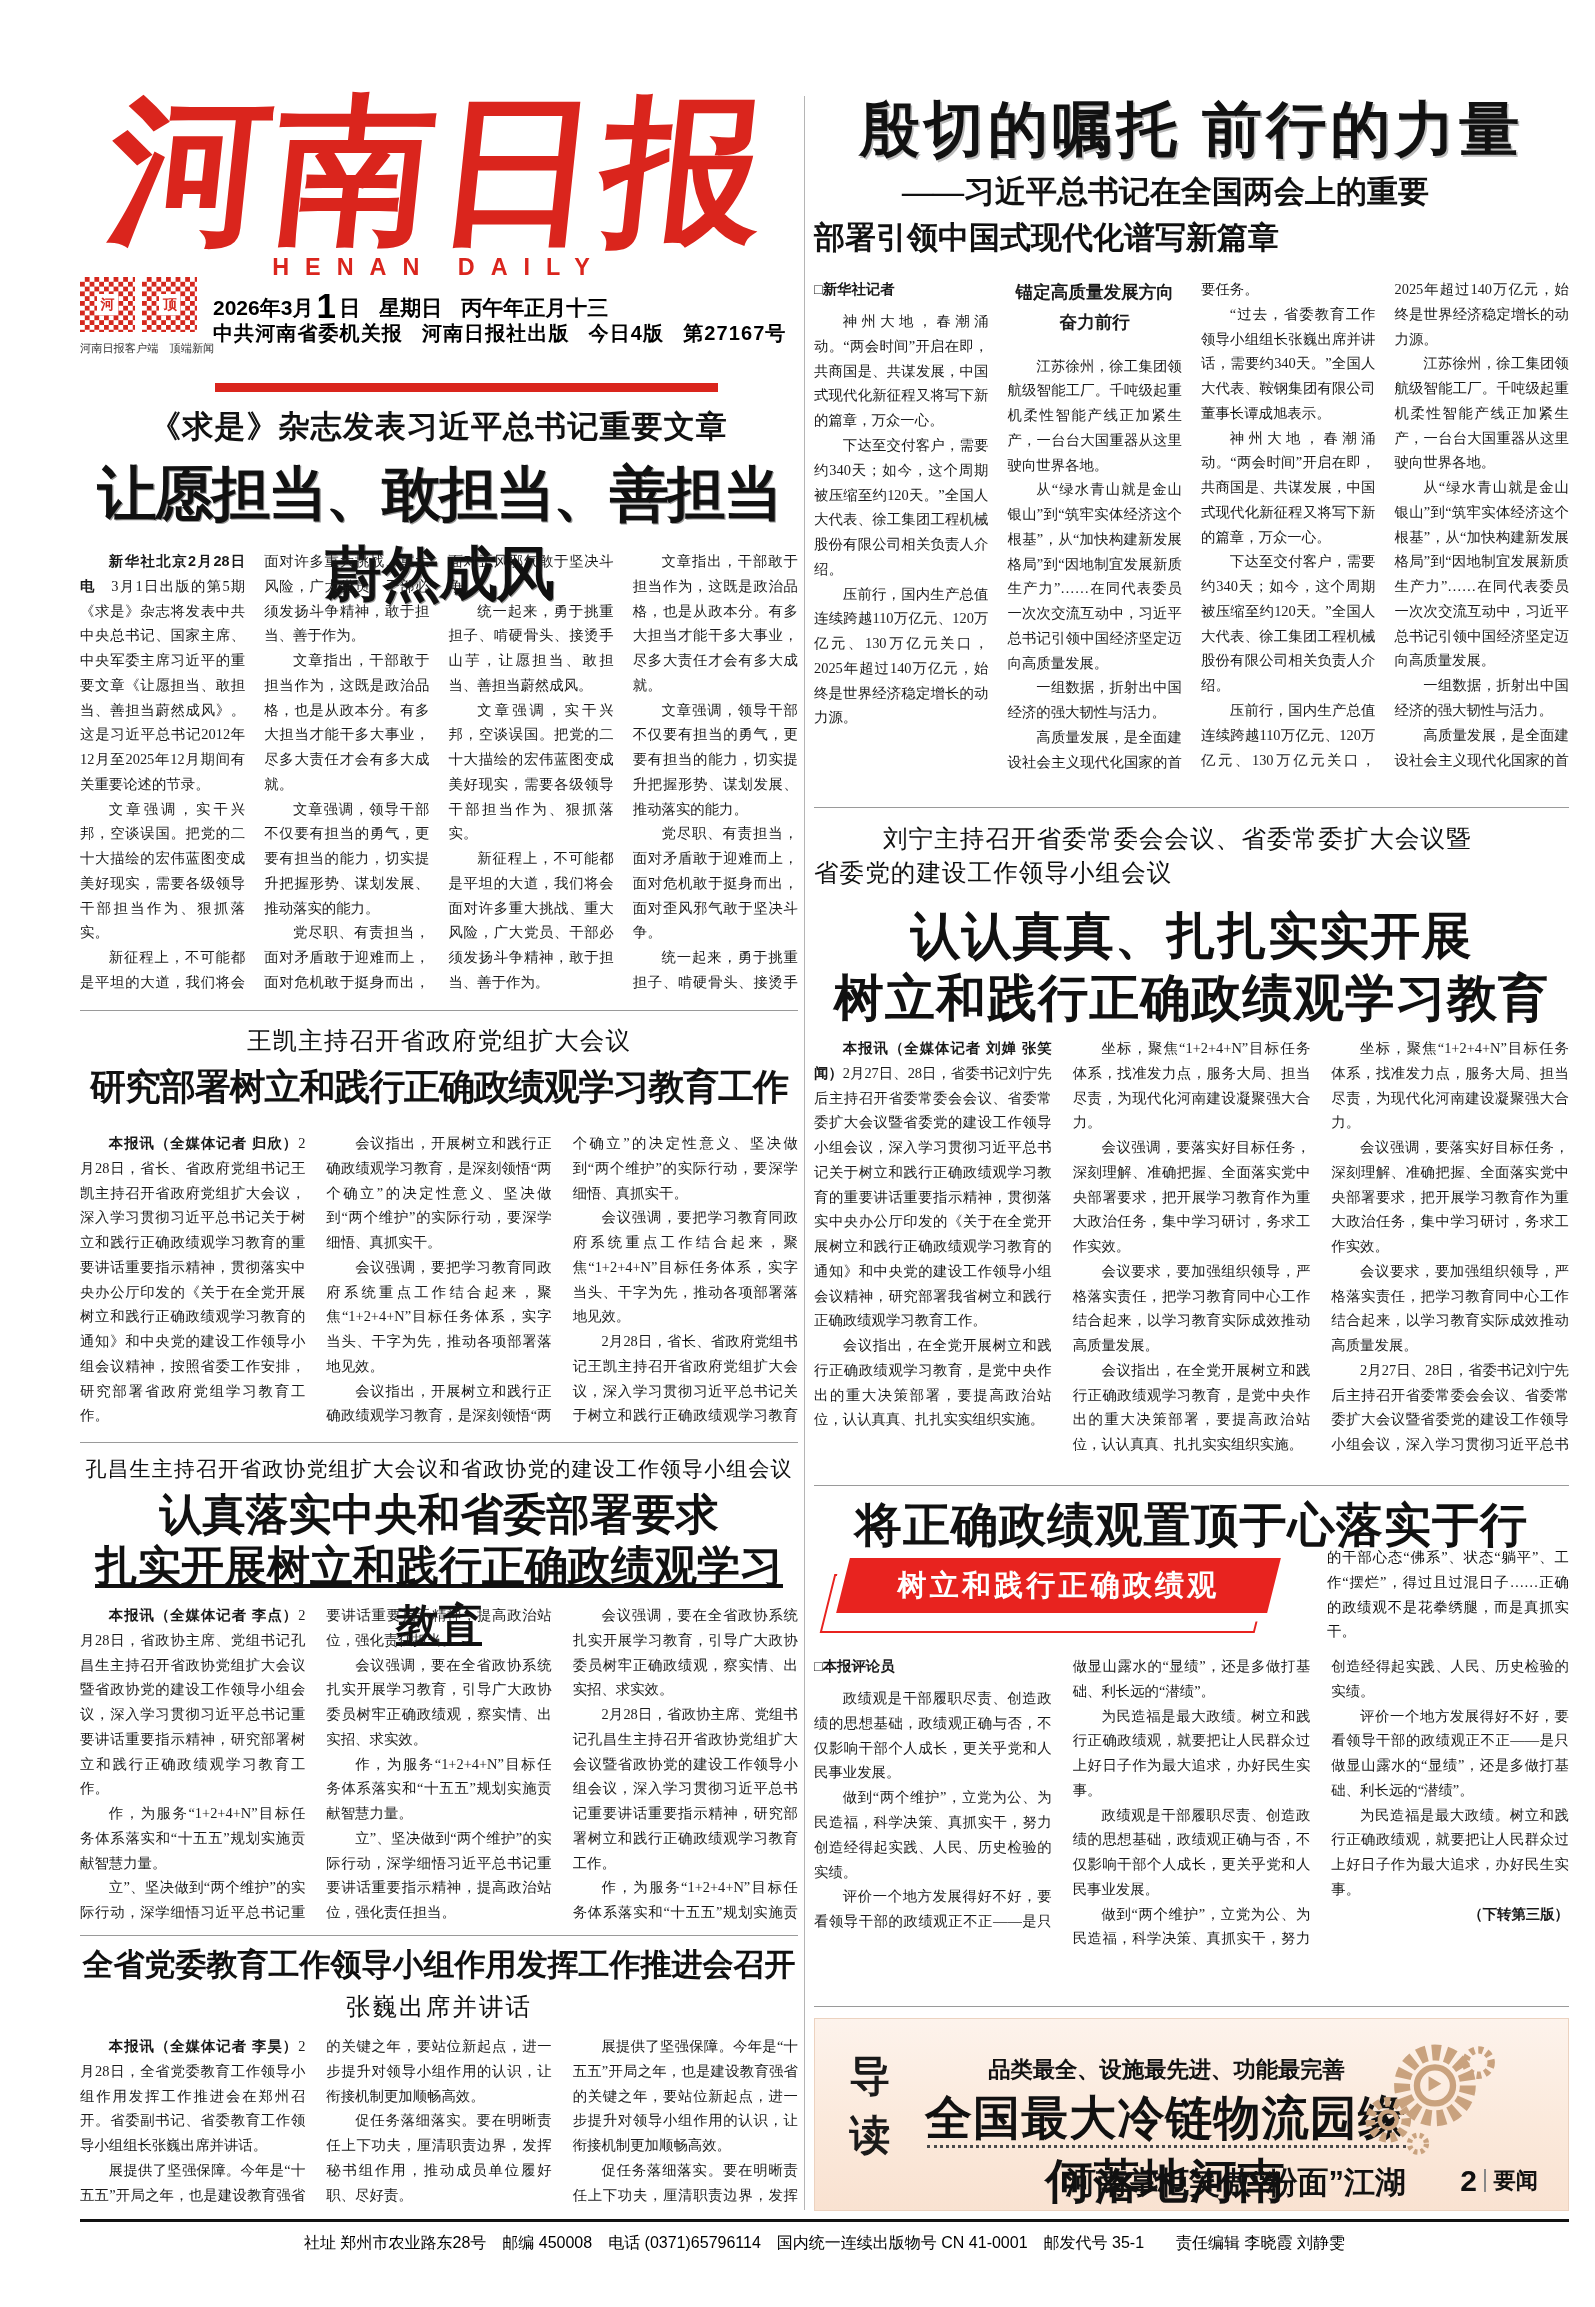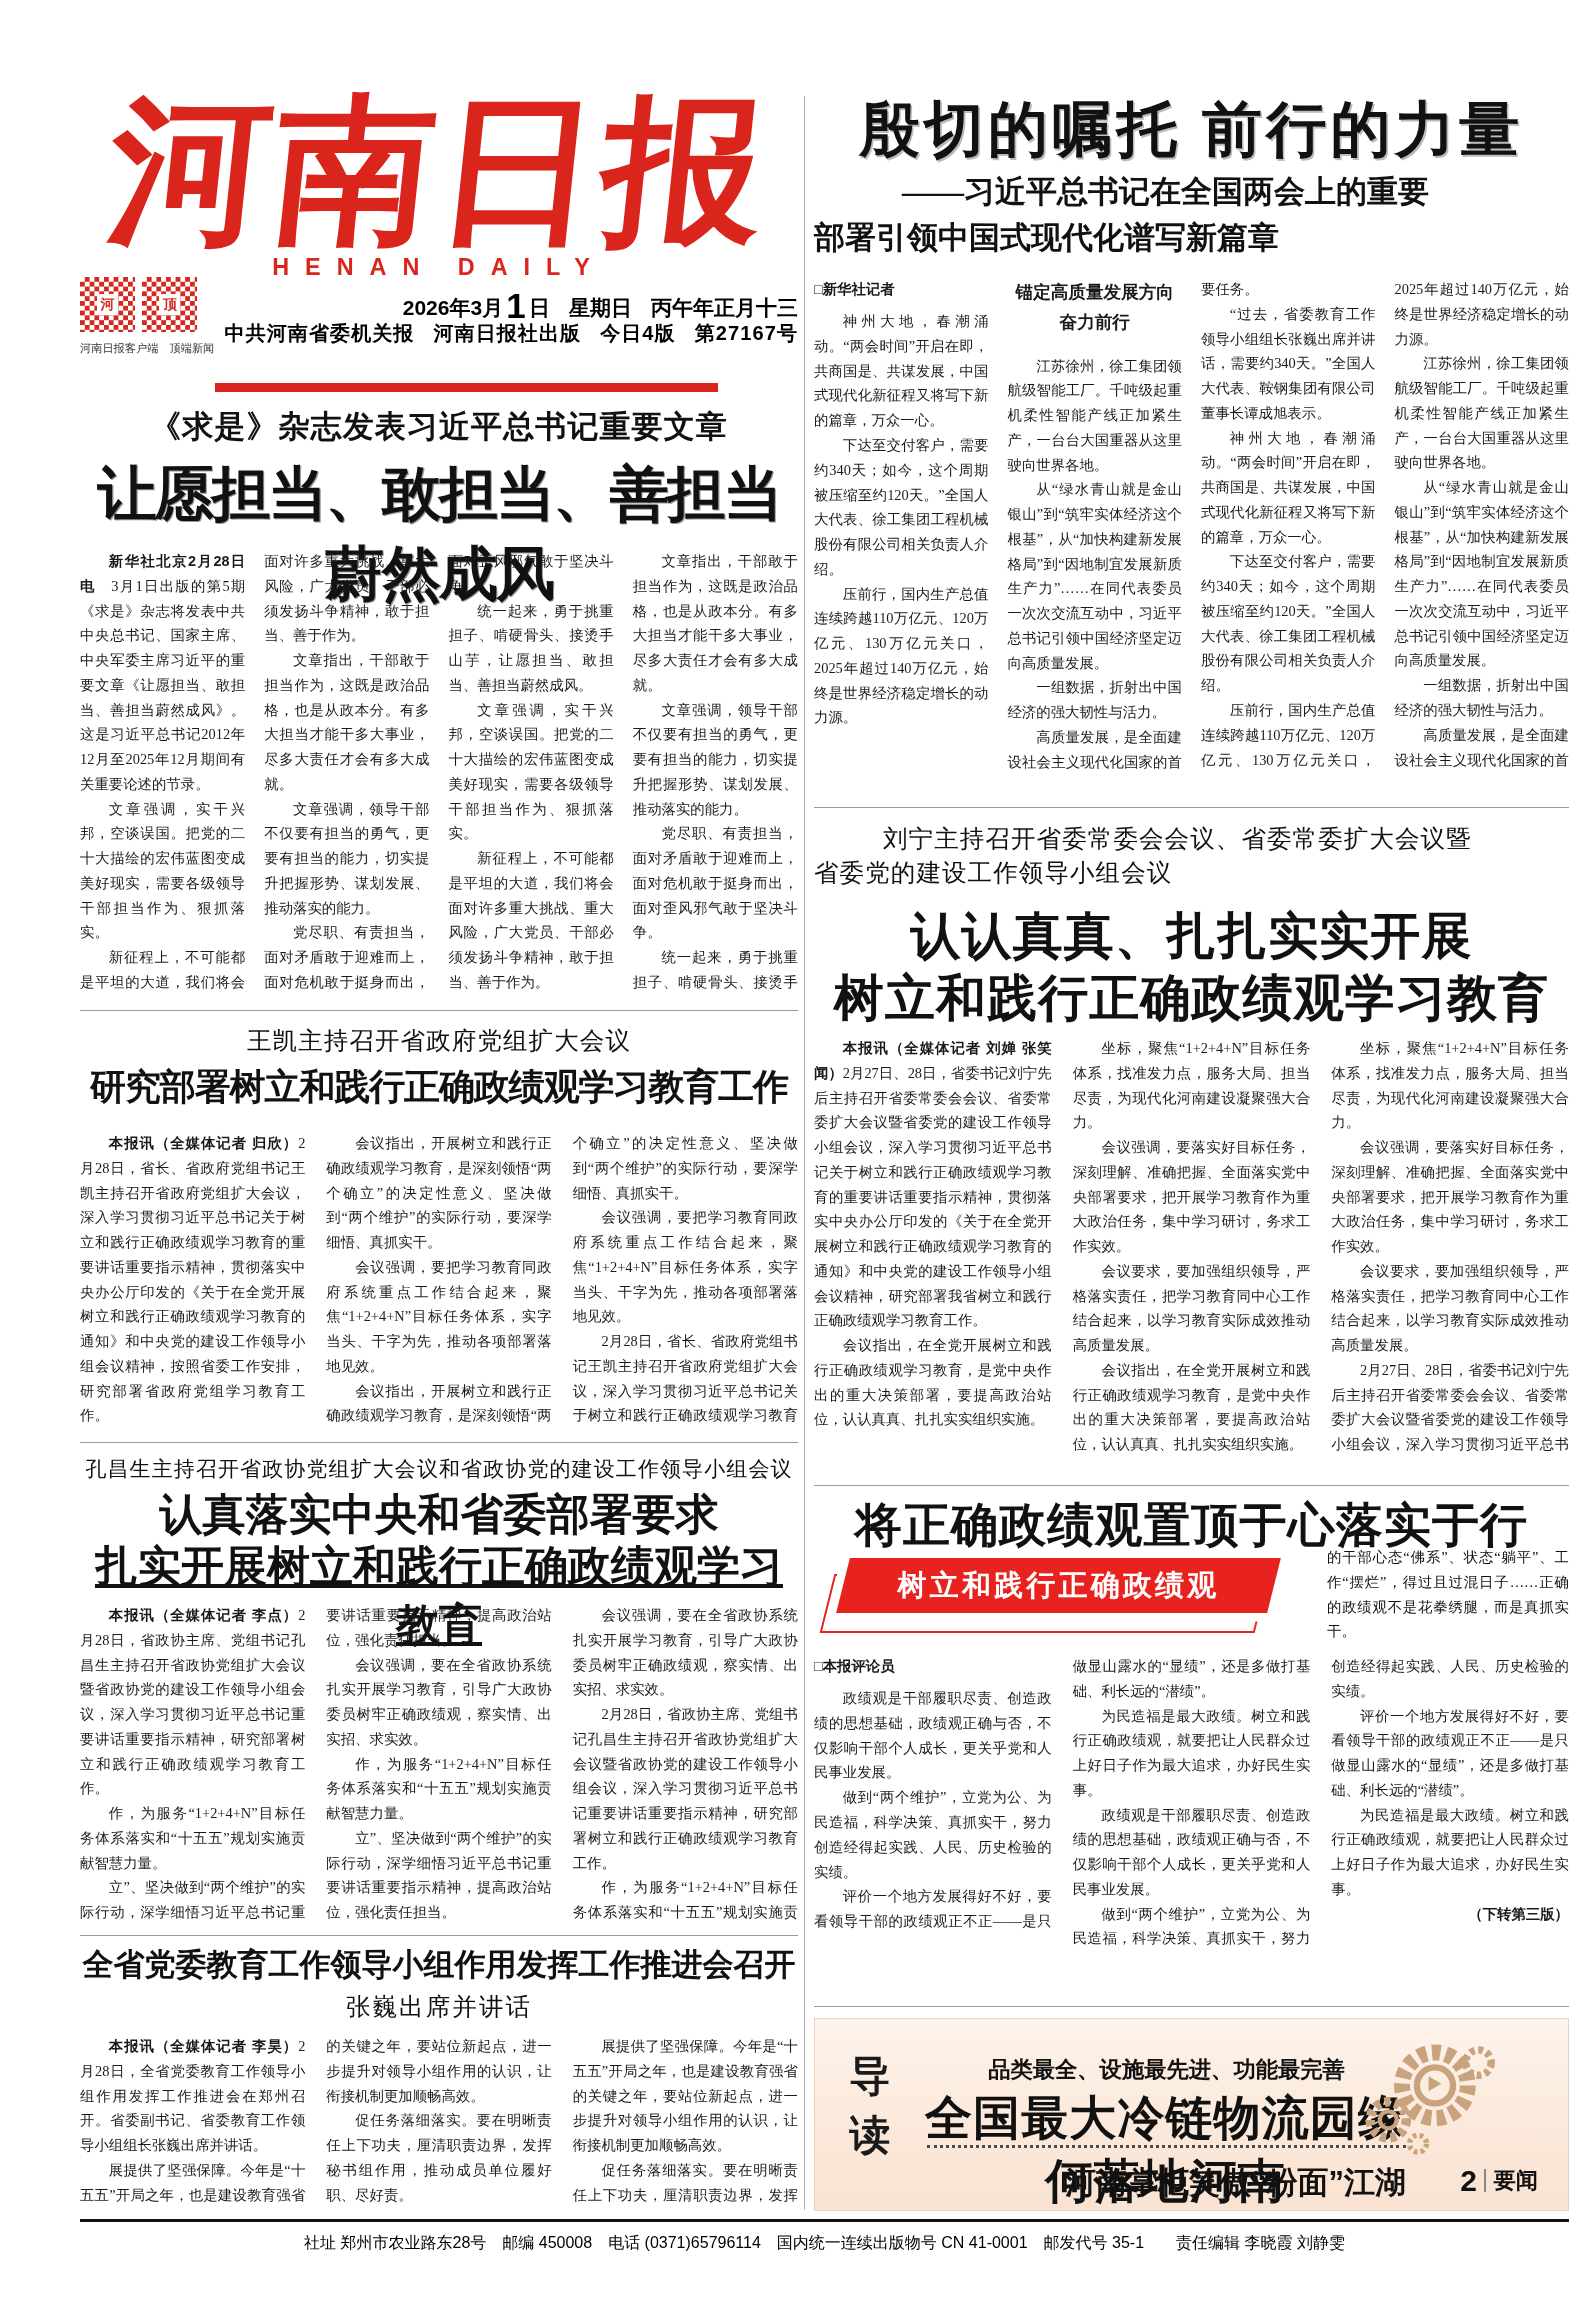--- a/index.html
+++ b/index.html
@@ -7,21 +7,21 @@
         font-family:"Liberation Serif", serif;color:#111;}
   .abs{position:absolute;}
   .hl{font-family:"Liberation Sans", sans-serif;font-weight:bold;}
   .center{text-align:center;}
   
   #masthead{left:80px;top:90px;width:718px;height:308px;}
   .mh-title{width:100%;text-align:center;font-size:160px;line-height:160px;font-weight:bold;
             color:#da251d;transform:skewX(-6deg);letter-spacing:4.3px;font-family:"DejaVu Serif",serif;}
   .mh-sub{position:absolute;top:164px;width:100%;text-align:center;color:#da251d;
           font-family:"Liberation Sans",sans-serif;font-size:23.4px;letter-spacing:16px;font-weight:bold;}
-  .mh-meta{position:absolute;left:133px;width:585px;text-align:right;
+  .mh-meta{position:absolute;left:133px;width:585px;text-align:left;
            font-family:"Liberation Sans",sans-serif;color:#000;}
   #mh-date{top:196px;font-size:21px;font-weight:bold;}
   #mh-date .big-day{font-size:35px;font-weight:bold;vertical-align:-3.2px;padding:0 3.2px;}
   #mh-pub{top:230px;font-size:20px;font-weight:bold;letter-spacing:1.1px;}
   .mh-sp{display:inline-block;width:19px;}
   #qr-wrap{left:0;top:187px;width:128px;}
   .qr{display:inline-block;width:55px;height:55px;margin-right:5.3px;position:relative;
       background:repeating-conic-gradient(#d5281e 0 25%, #fff 0 50%) 0 0/9.6px 9.6px;outline:1.1px solid #fff;}
   .qr .qr-core{position:absolute;left:17px;top:17px;width:21px;height:21px;background:#fff;
       color:#d5281e;font-size:14px;line-height:21px;text-align:center;font-weight:bold;

